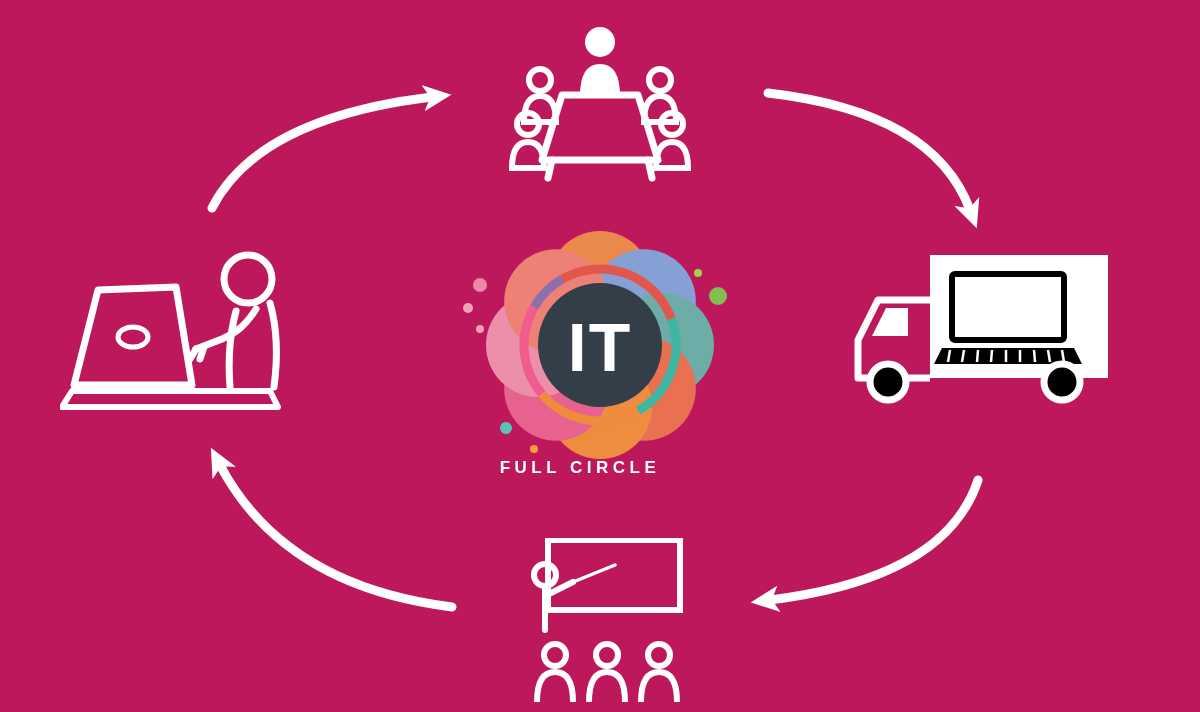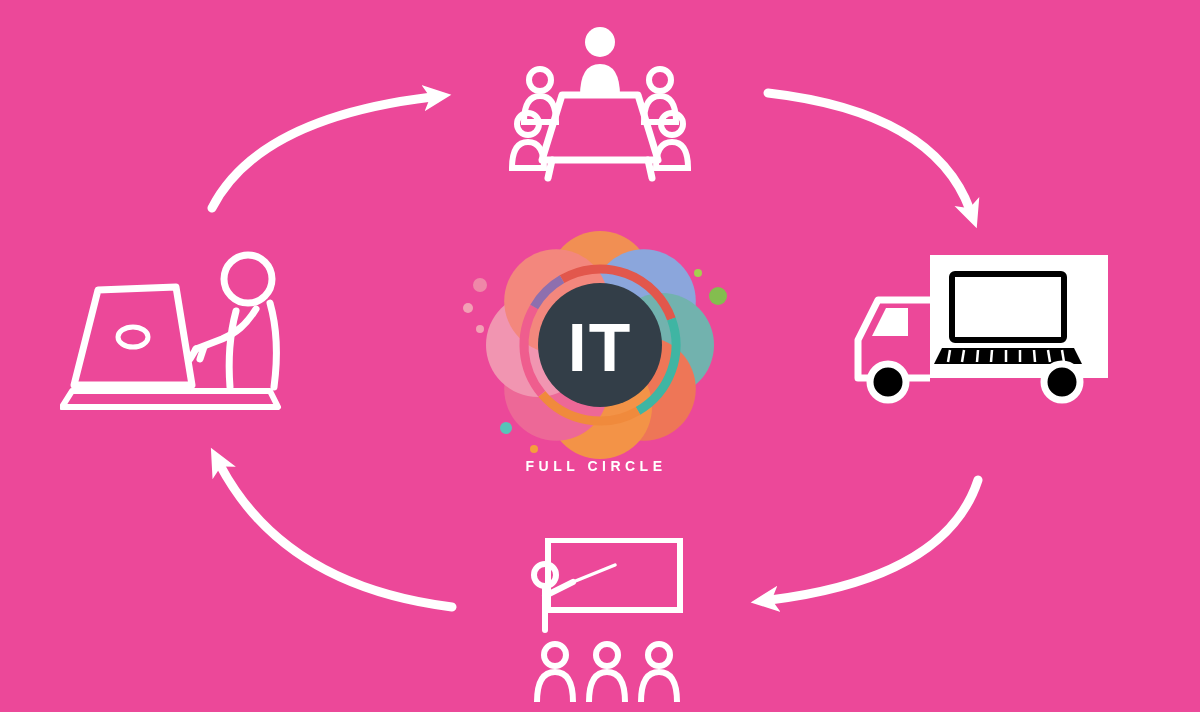--- a/index.html
+++ b/index.html
@@ -5,34 +5,34 @@
   html, body {
     margin: 0;
     padding: 0;
     background: #000;
     font-family: "Liberation Sans", sans-serif;
   }
   .stage {
     position: relative;
     width: 1200px;
     height: 712px;
-    background: #ec4899;
+    background: #be185d;
     overflow: hidden;
   }
   .node { position: absolute; }
   .node svg { display: block; }
   .logo-wrap { position: absolute; left: 450px; top: 195px; width: 300px; height: 300px; }
   .logo-subtitle {
     position: absolute;
-    left: 446px;
+    left: 430px;
     top: 458px;
     width: 300px;
     text-align: center;
     color: #ffffff;
-    font-size: 14px;
+    font-size: 17px;
     font-weight: 700;
     letter-spacing: 4.5px;
     white-space: nowrap;
   }
   .it-text {
     font-family: "Liberation Sans", sans-serif;
     font-weight: 800;
     font-size: 68px;
     letter-spacing: 2px;
     fill: #ffffff;

